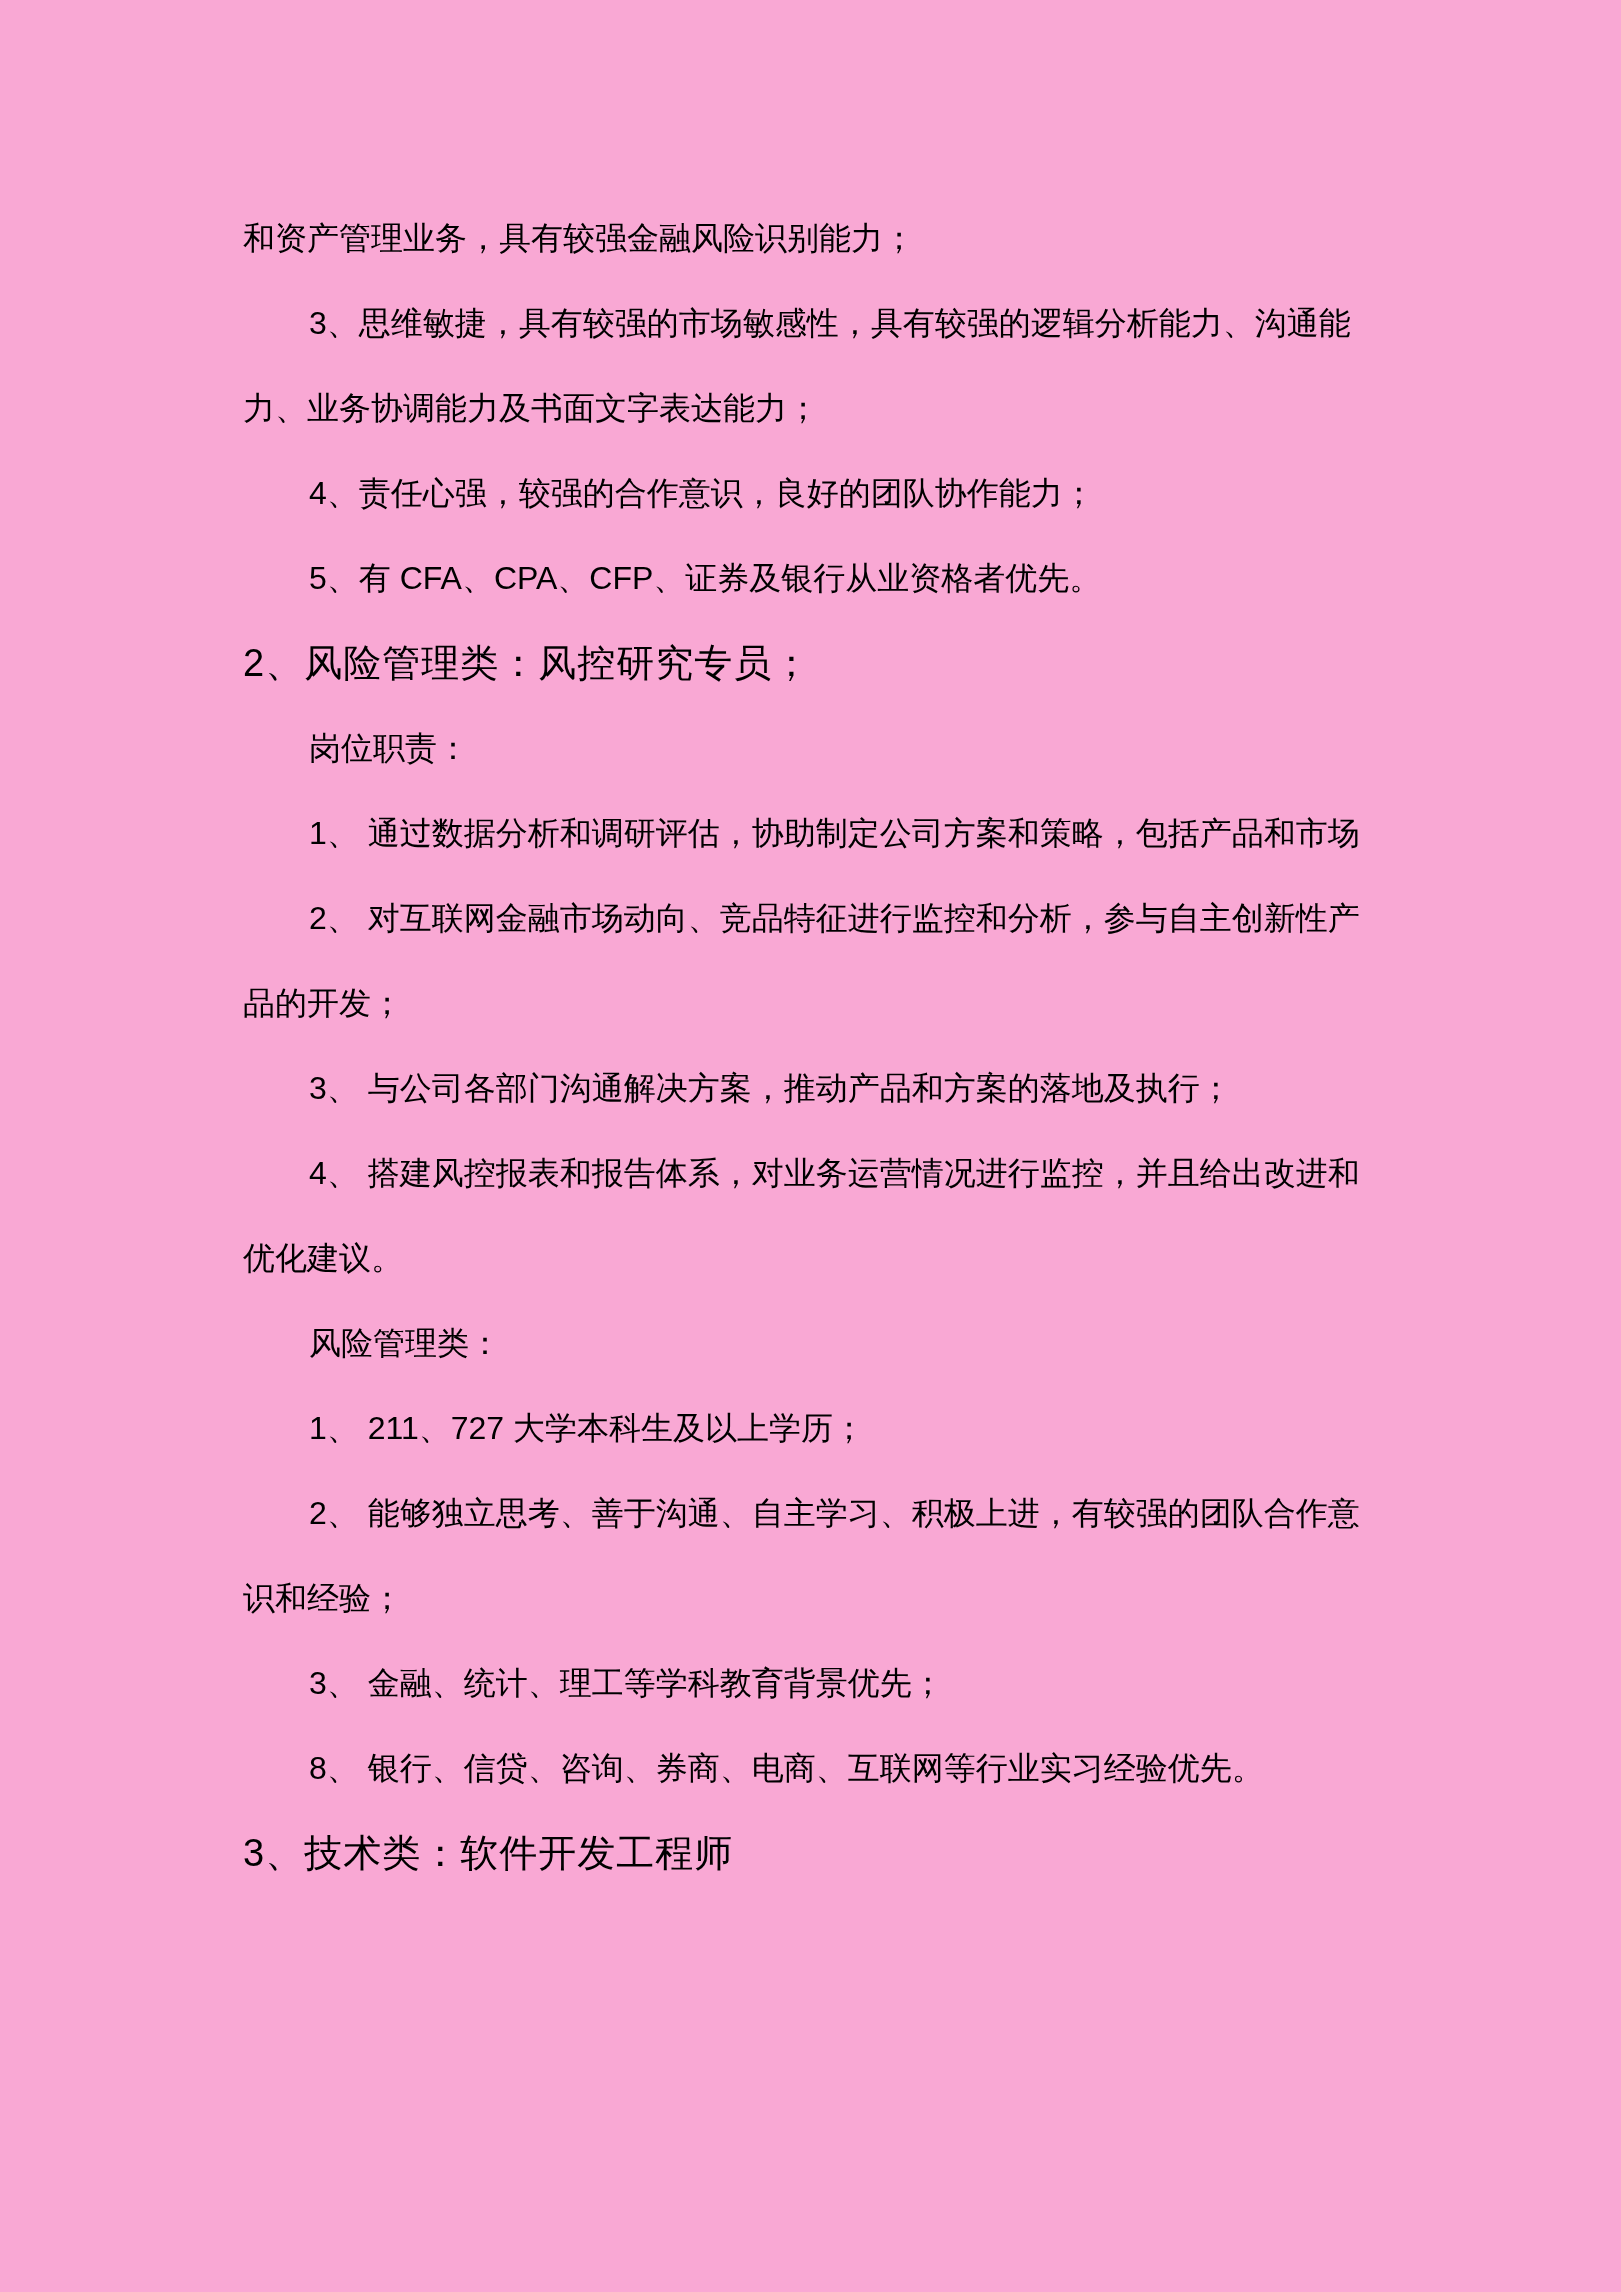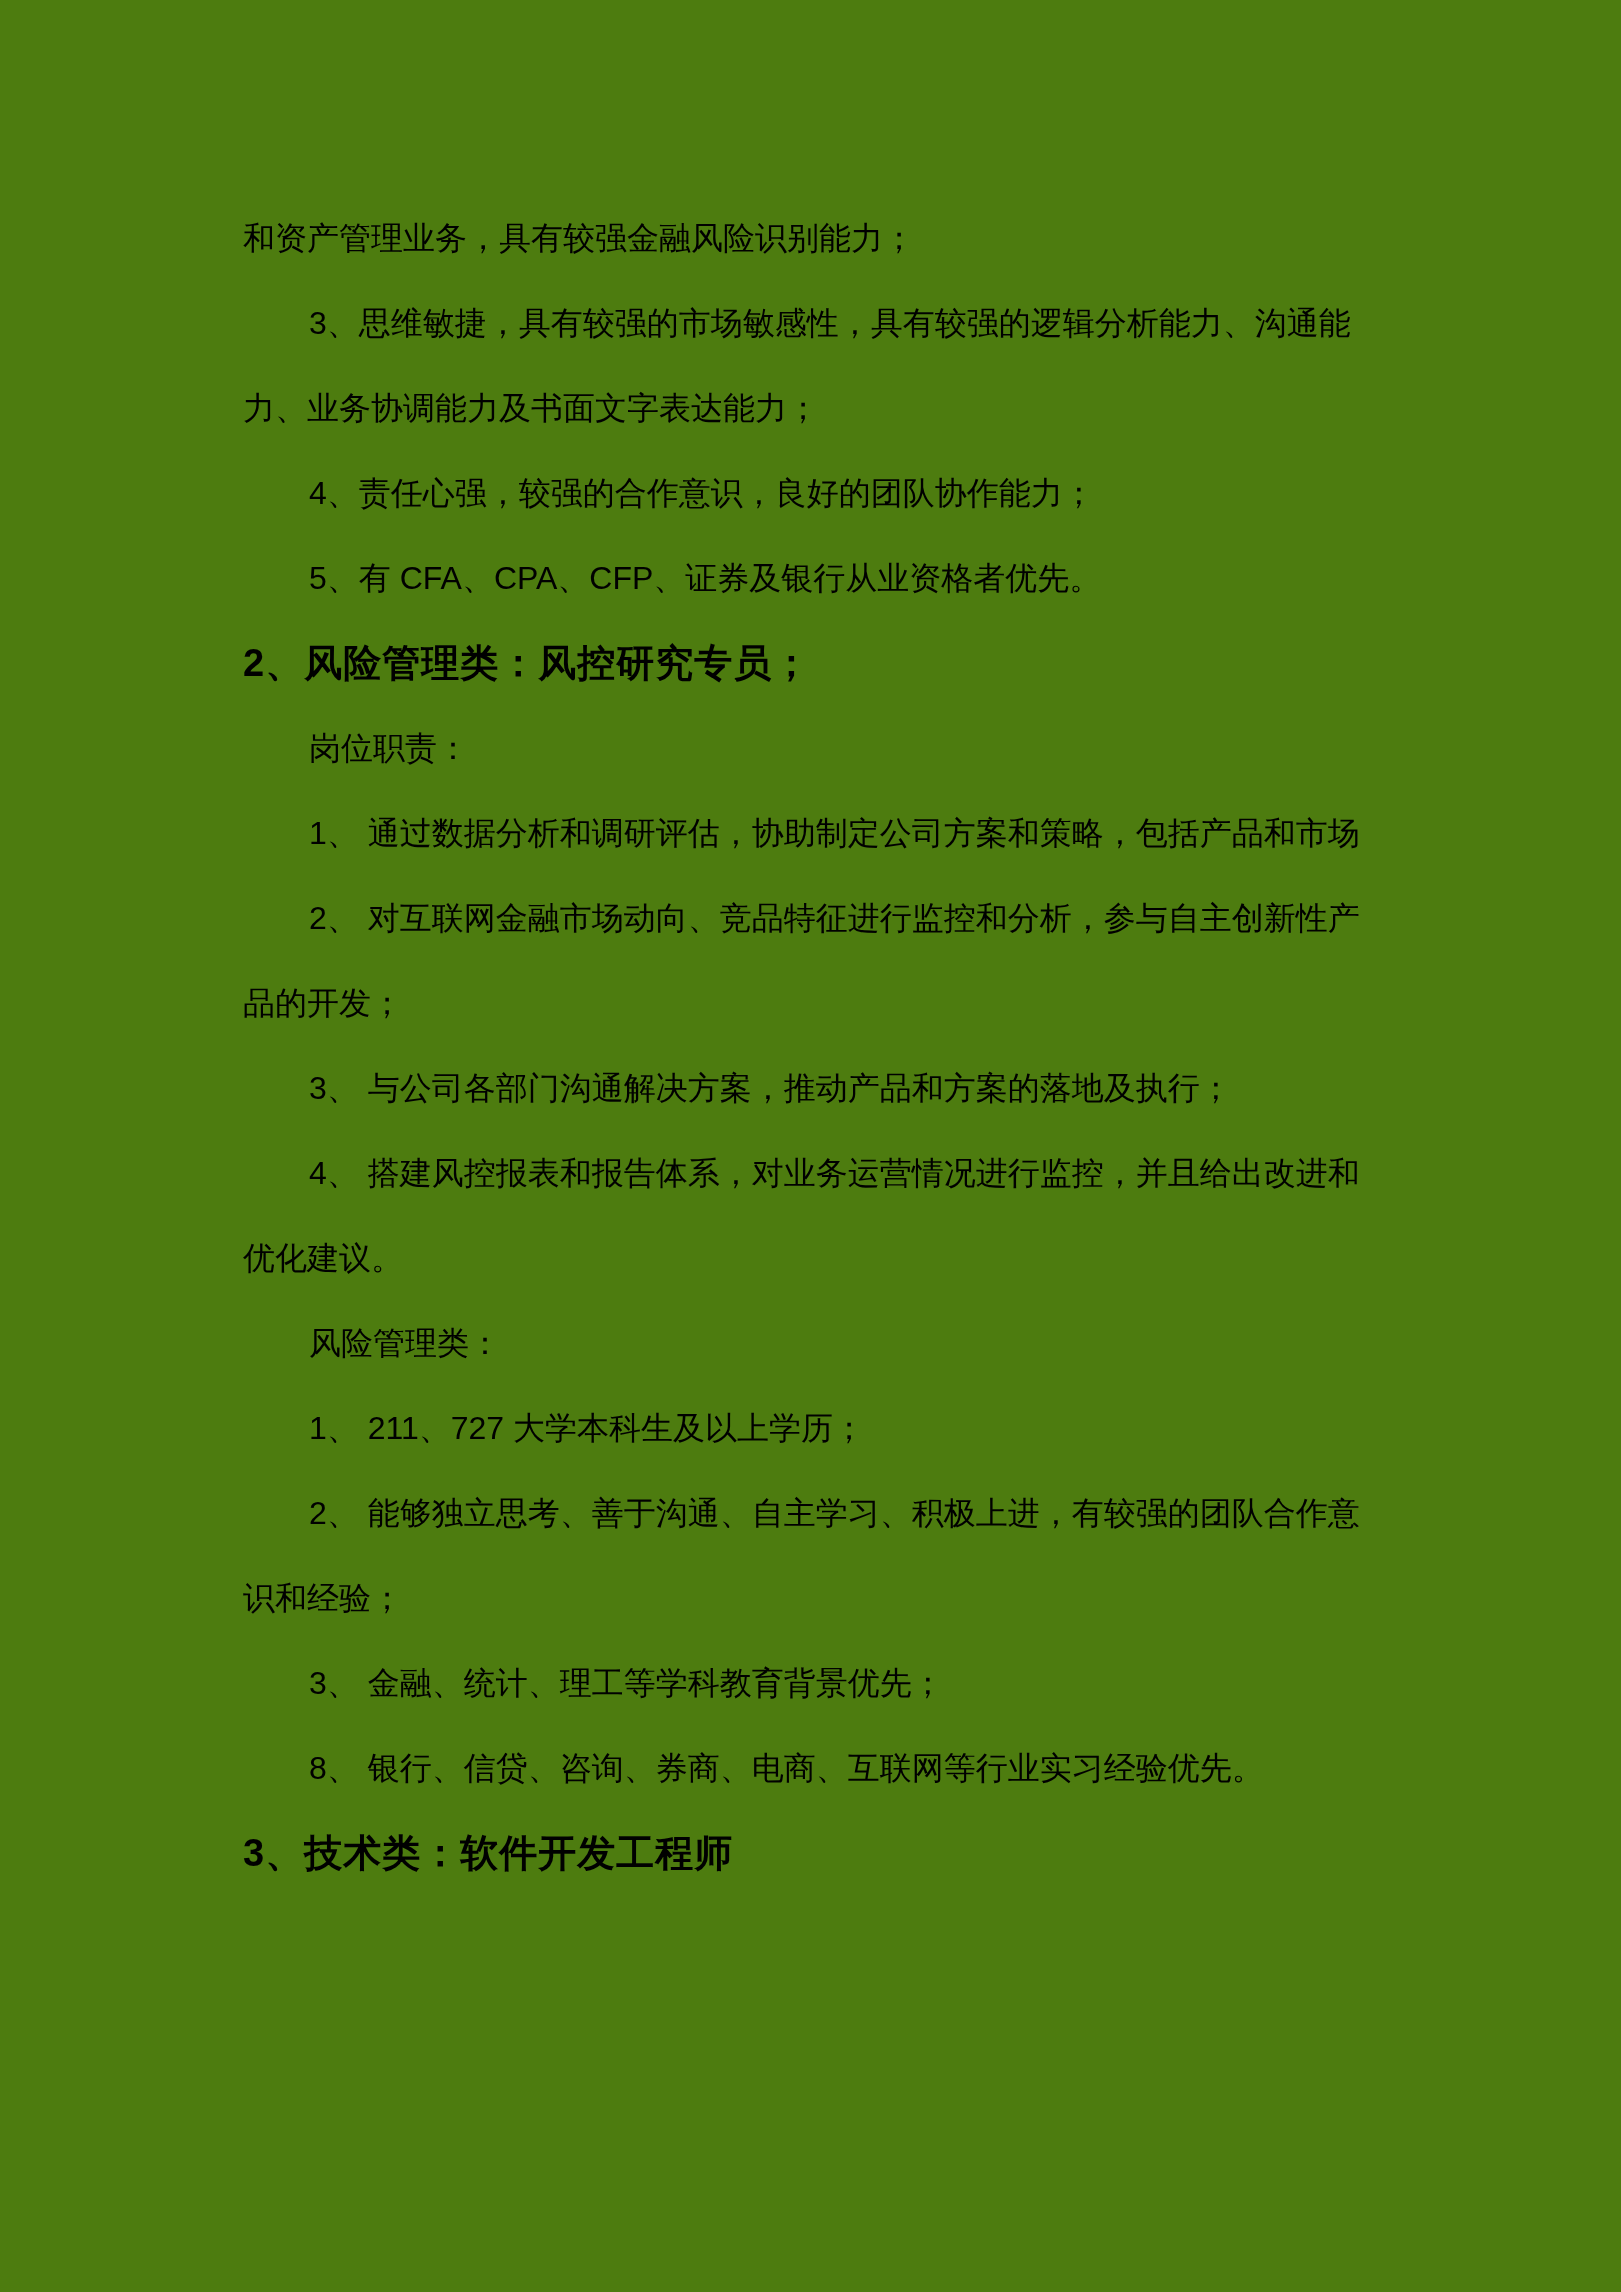--- a/index.html
+++ b/index.html
@@ -4,21 +4,21 @@
 <style>
   html, body {
     margin: 0;
     padding: 0;
     background: #ffffff;
   }
   .page {
     position: relative;
     width: 1621px;
     height: 2293px;
-    background: #4d7c0f;
+    background: #f9a8d4;
     overflow: hidden;
     font-family: "Liberation Sans", "DejaVu Sans", sans-serif;
     color: #000000;
   }
   .content {
     position: absolute;
     top: 196px;
     left: 243px;
     right: 157px;
   }
@@ -27,21 +27,21 @@
     line-height: 85px;
     font-size: 32px;
     white-space: nowrap;
     color: #000000;
   }
   .line.item {
     padding-left: 66px;
   }
   .line.heading {
     font-size: 38px;
-    font-weight: 700;
+    font-weight: 400;
     letter-spacing: 1px;
   }
 </style>
 </head>
 <body>
 
 <div class="page">
   <div class="content">
     <div class="line cont">和资产管理业务，具有较强金融风险识别能力；</div>
     <div class="line item">3、思维敏捷，具有较强的市场敏感性，具有较强的逻辑分析能力、沟通能</div>

